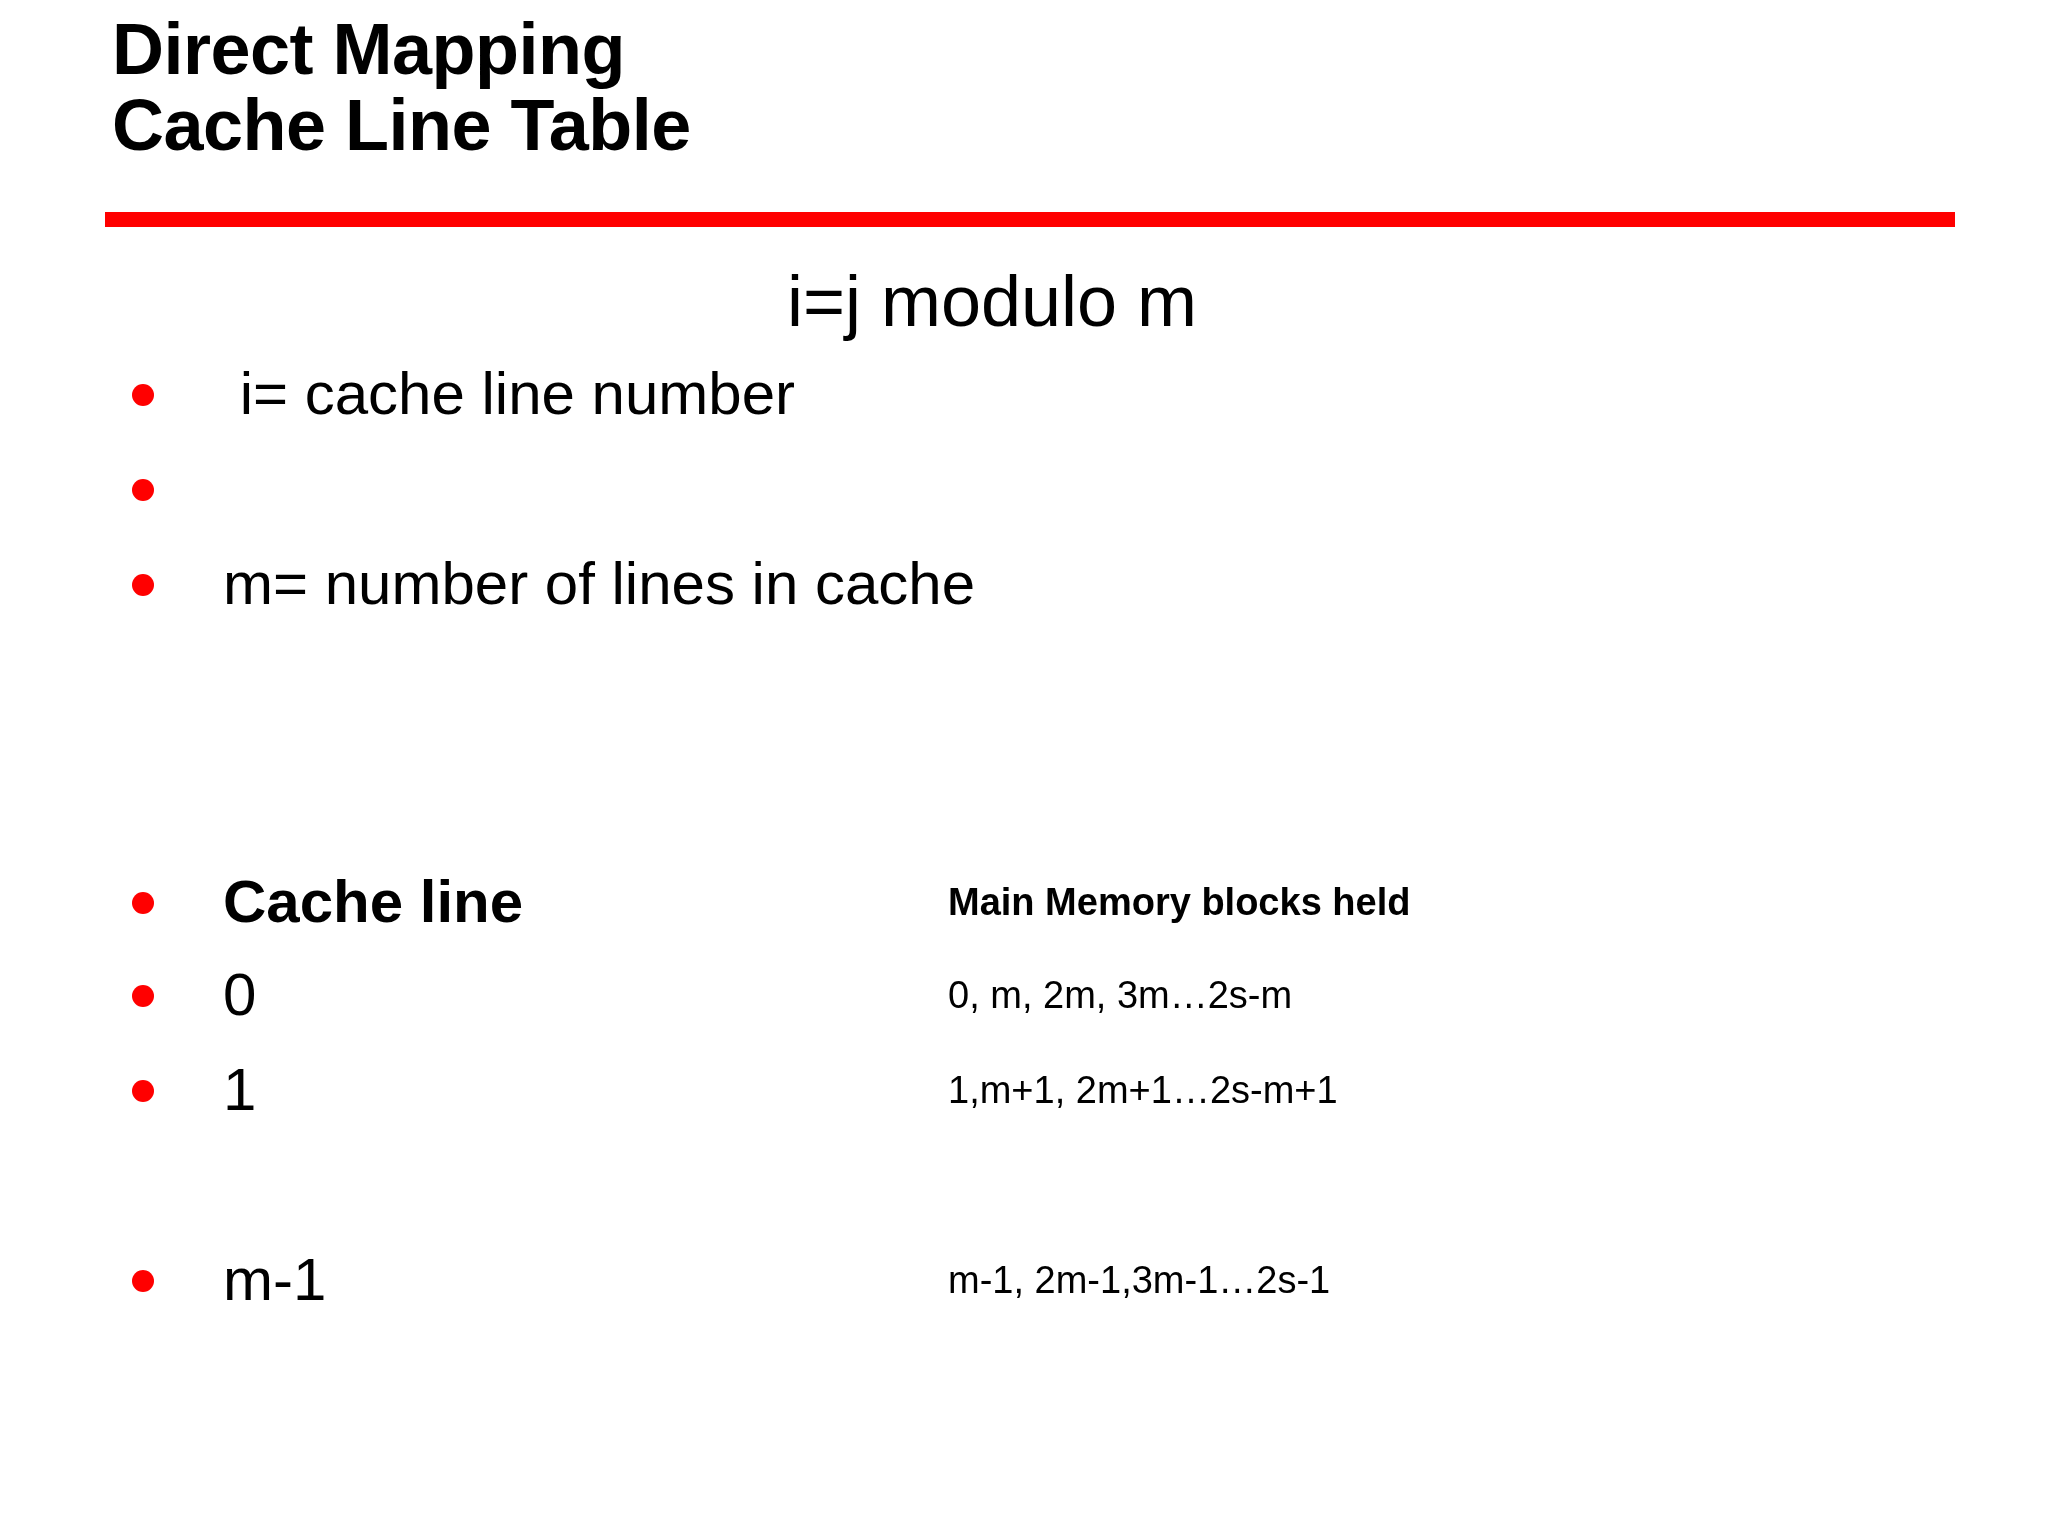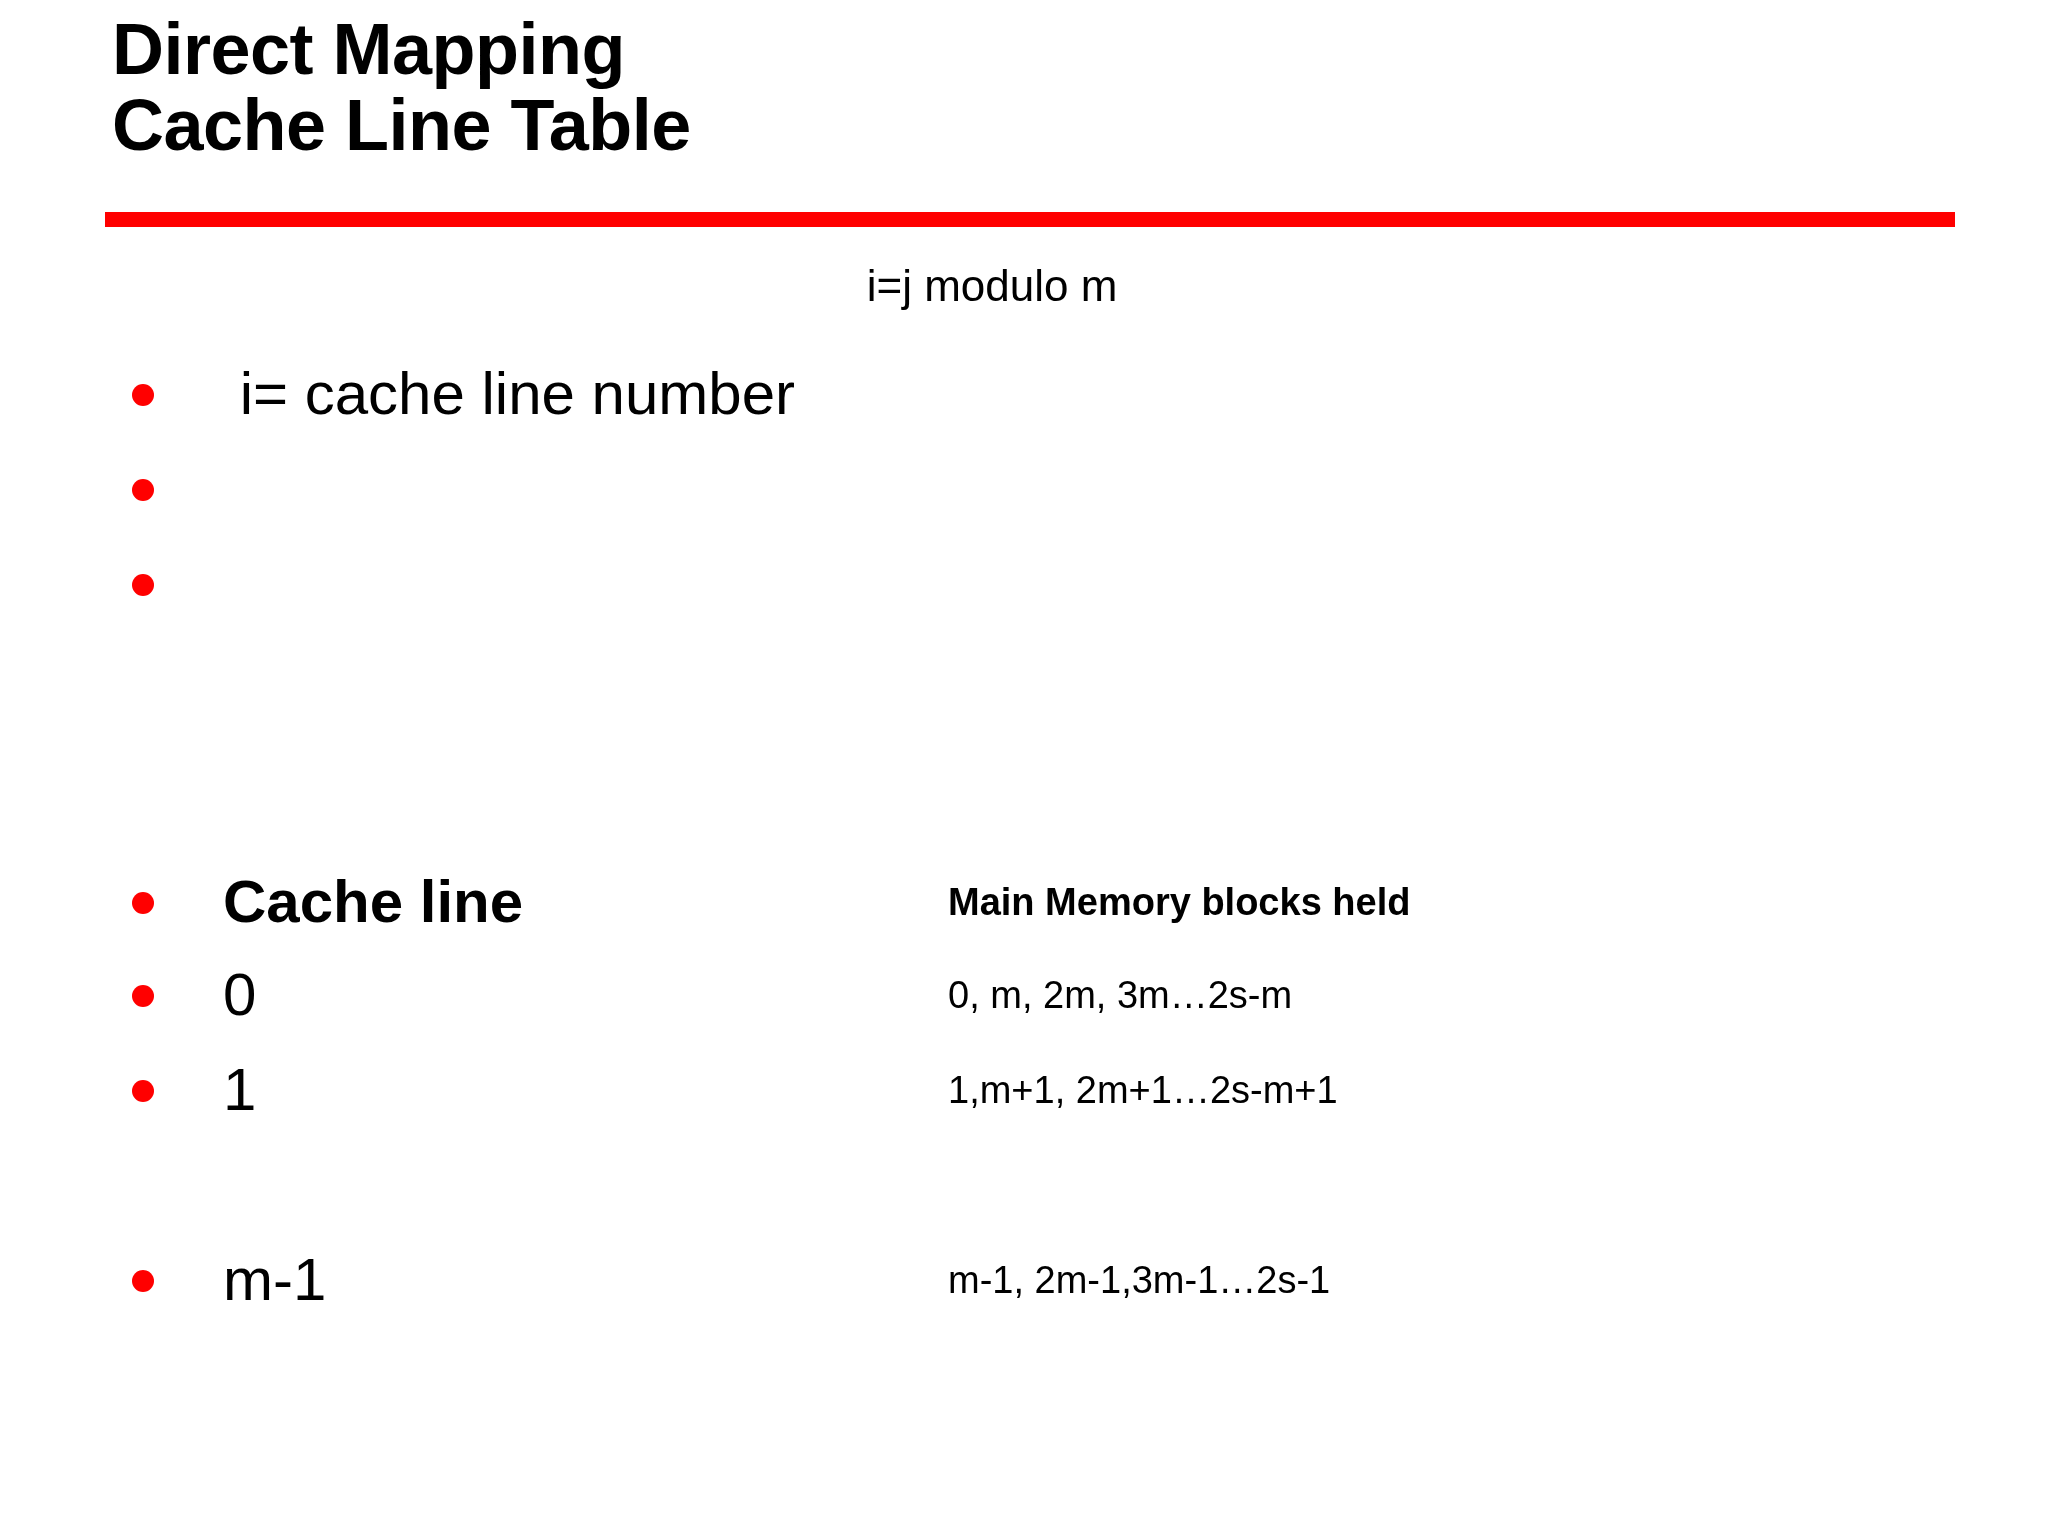--- a/index.html
+++ b/index.html
@@ -38,21 +38,21 @@
     background: #FF0000;
   }
 
   
   .formula-line {
     position: absolute;
     left: 112px;
     top: 262px;
     width: 1760px;
     text-align: center;
-    font-size: 44px;
+    font-size: 72px;
     line-height: 1.1;
     color: #000000;
   }
 
   .bullet-list {
     position: absolute;
     left: 0;
     top: 0;
     width: 2048px;
     margin: 0;
@@ -127,20 +127,21 @@
     <span class="bullet-dot"></span>
     <span class="bullet-text"> i= cache line number</span>
   </div>
 
   <div class="bullet-row r-j">
     <span class="bullet-dot"></span>
   </div>
 
   <div class="bullet-row r-m">
     <span class="bullet-dot"></span>
+    <span class="bullet-text">m= number of lines in cache</span>
   </div>
 
 </div>
 
 <div class="bullet-list">
 
   <div class="bullet-row r-head">
     <span class="bullet-dot"></span>
     <span class="bullet-text bold">Cache line</span>
     <span class="col2 bold">Main Memory blocks held</span>

